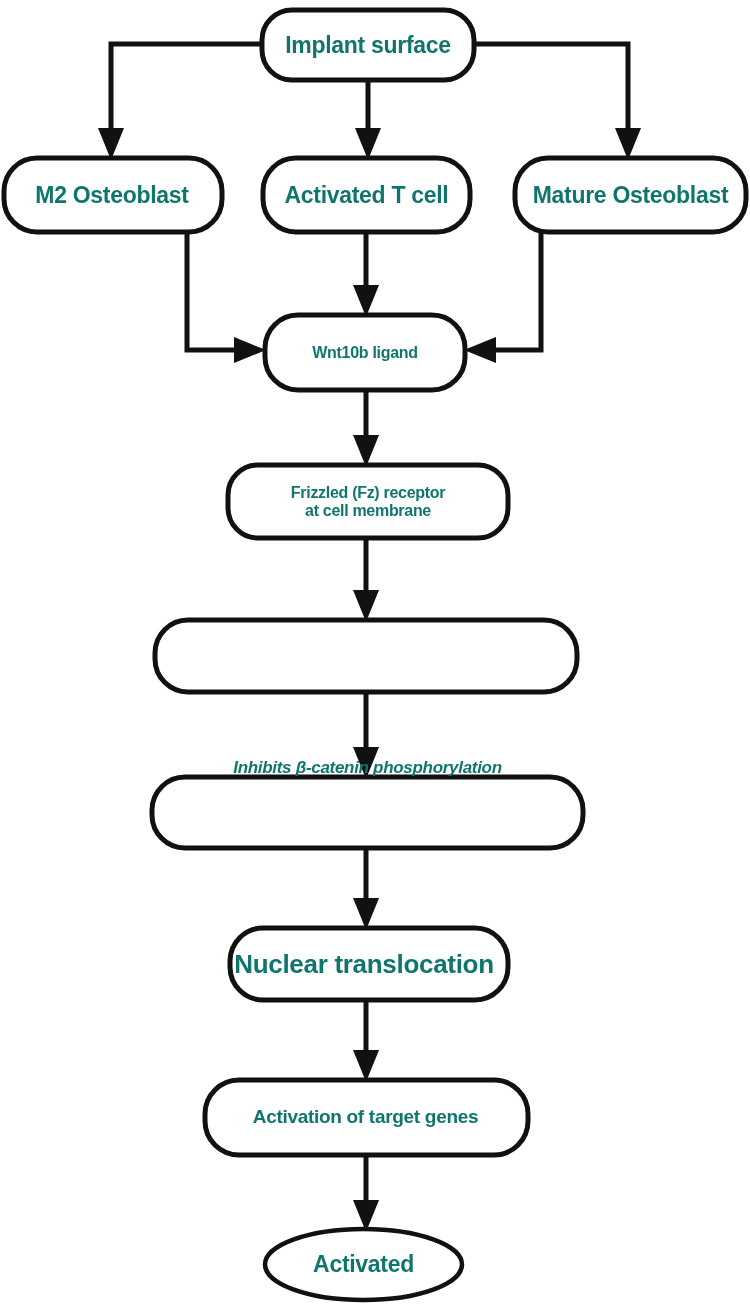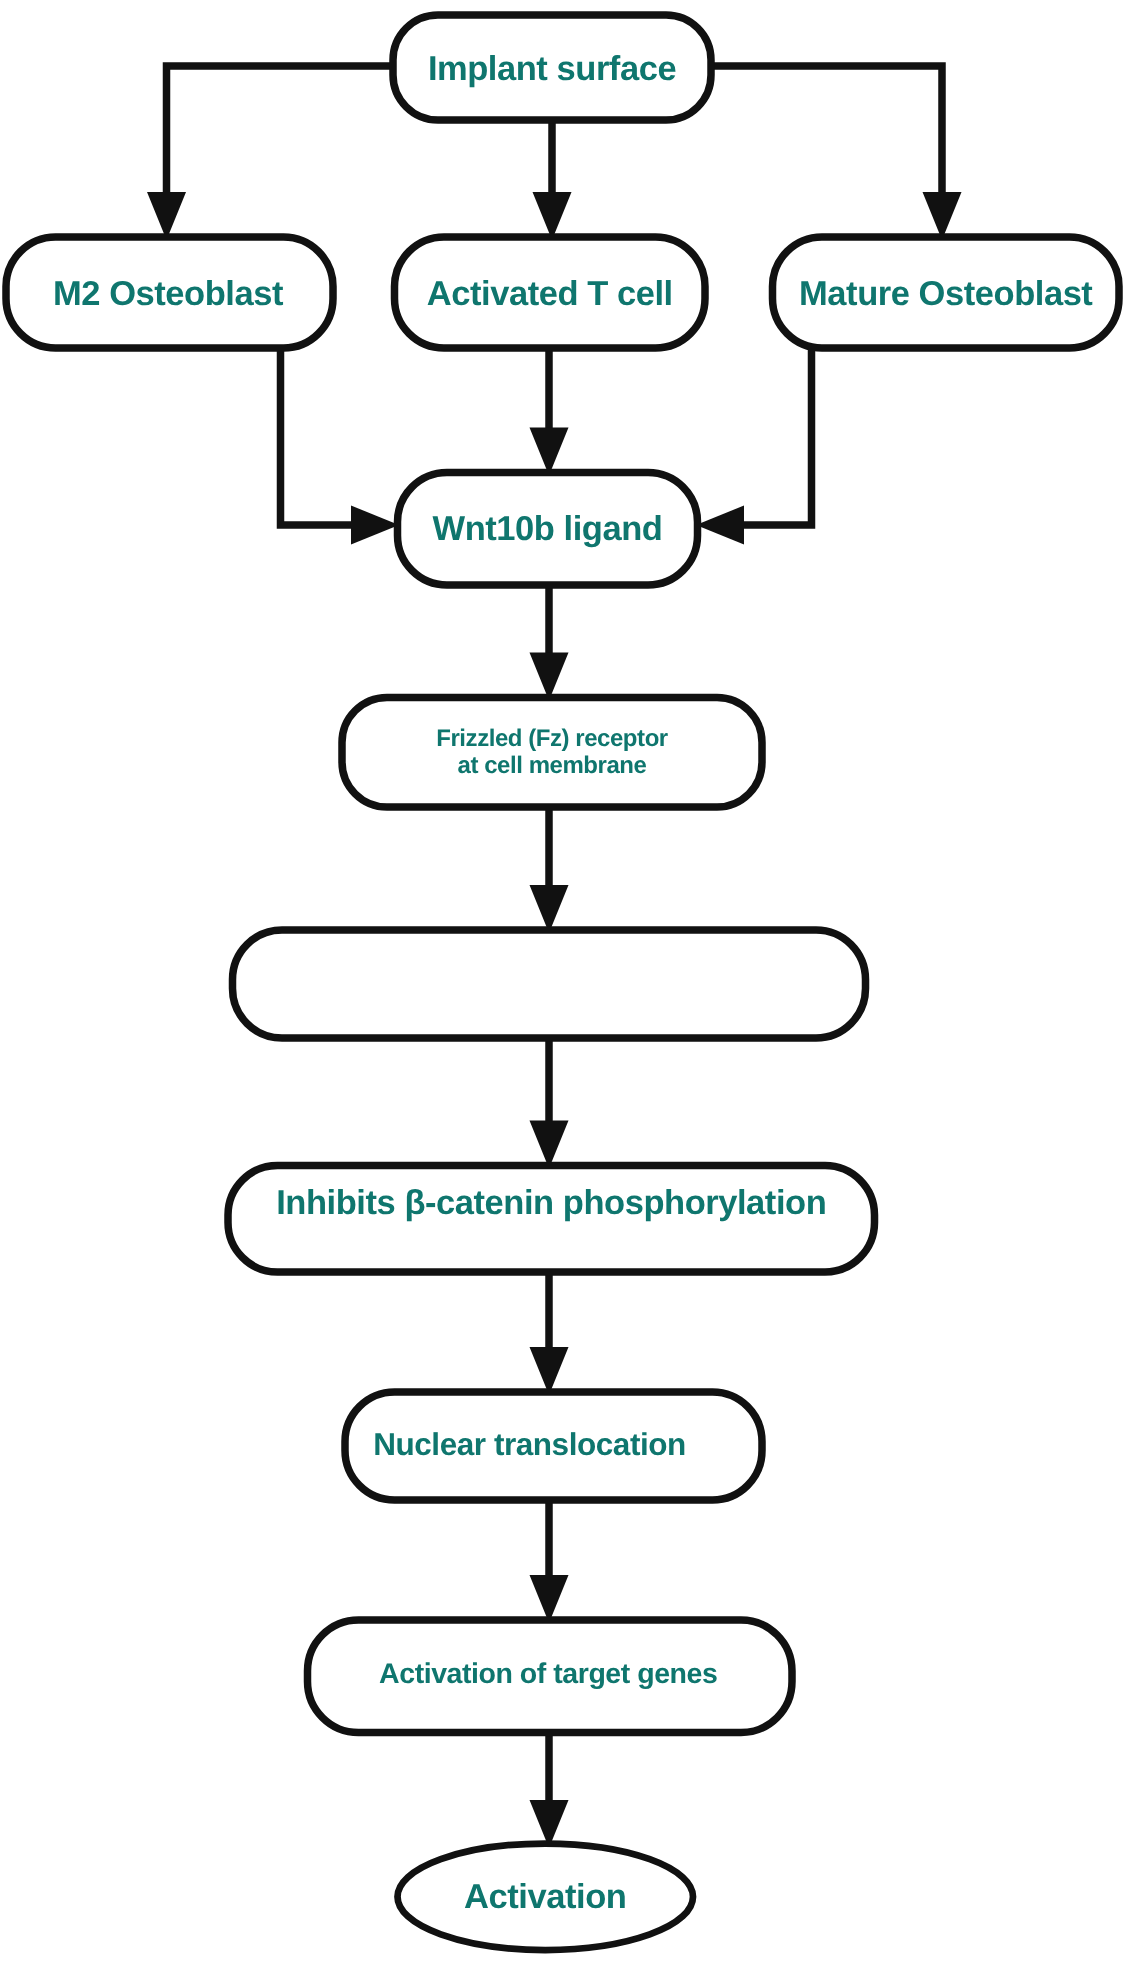--- a/index.html
+++ b/index.html
@@ -61,25 +61,25 @@
     font-weight: bold;
     line-height: 1.08;
     letter-spacing: -0.3px;
     white-space: pre-line;
     pointer-events: none;
   }
   .lbl-implant      { left: 262px; top: 10px;   width: 212px; height: 70px;  font-size: 23px; }
   .lbl-m2           { left: 2px;   top: 158px;  width: 220px; height: 74px;  font-size: 23px; }
   .lbl-tcell        { left: 263px; top: 158px;  width: 207px; height: 74px;  font-size: 23px; }
   .lbl-osteo-mature { left: 515px; top: 158px;  width: 231px; height: 74px;  font-size: 23px; }
-  .lbl-wnt          { left: 265px; top: 315px;  width: 200px; height: 75px;  font-size: 23px; }
+  .lbl-wnt          { left: 265px; top: 315px;  width: 200px; height: 75px;  font-size: 16px; }
   .lbl-frizzled     { left: 228px; top: 465px;  width: 280px; height: 73px;  font-size: 16px; line-height: 1.12; }
   .lbl-canonical    { left: 155px; top: 620px;  width: 422px; height: 72px;  font-size: 23px; }
-  .lbl-inhibits     { left: 152px; top: 766px;  width: 431px; height: 71px;  font-size: 23px; }
-  .lbl-nuclear      { left: 214px; top: 928px;  width: 278px; height: 72px;  font-size: 21px; }
+  .lbl-inhibits     { left: 152px; top: 733px;  width: 431px; height: 71px;  font-size: 17px; font-style: italic; }
+  .lbl-nuclear      { left: 225px; top: 928px;  width: 278px; height: 72px;  font-size: 26px; }
   .lbl-activation   { left: 204px; top: 1080px; width: 323px; height: 75px;  font-size: 19px; }
   .lbl-osteoblast   { left: 265px; top: 1229px; width: 197px; height: 71px;  font-size: 23px; }
 </style>
 </head>
 <body>
 
 <div id="diagram-root">
 
   <svg class="flow-svg" viewBox="0 0 750 1313" xmlns="http://www.w3.org/2000/svg">
 
@@ -160,15 +160,15 @@
   <div class="node-label lbl-implant">Implant surface</div>
   <div class="node-label lbl-m2">M2 Osteoblast</div>
   <div class="node-label lbl-tcell">Activated T cell</div>
   <div class="node-label lbl-osteo-mature">Mature Osteoblast</div>
   <div class="node-label lbl-wnt">Wnt10b ligand</div>
   <div class="node-label lbl-frizzled">Frizzled (Fz) receptor
 at cell membrane</div>
   <div class="node-label lbl-inhibits">Inhibits β-catenin phosphorylation</div>
   <div class="node-label lbl-nuclear">Nuclear translocation</div>
   <div class="node-label lbl-activation">Activation of target genes</div>
-  <div class="node-label lbl-osteoblast">Activation</div>
+  <div class="node-label lbl-osteoblast">Activated</div>
 
 </div>
 
 </body></html>

